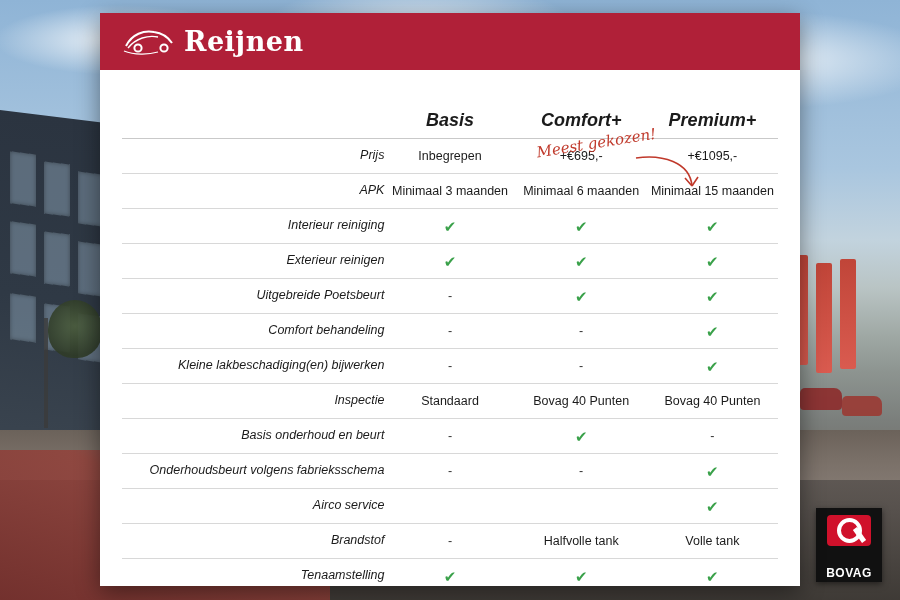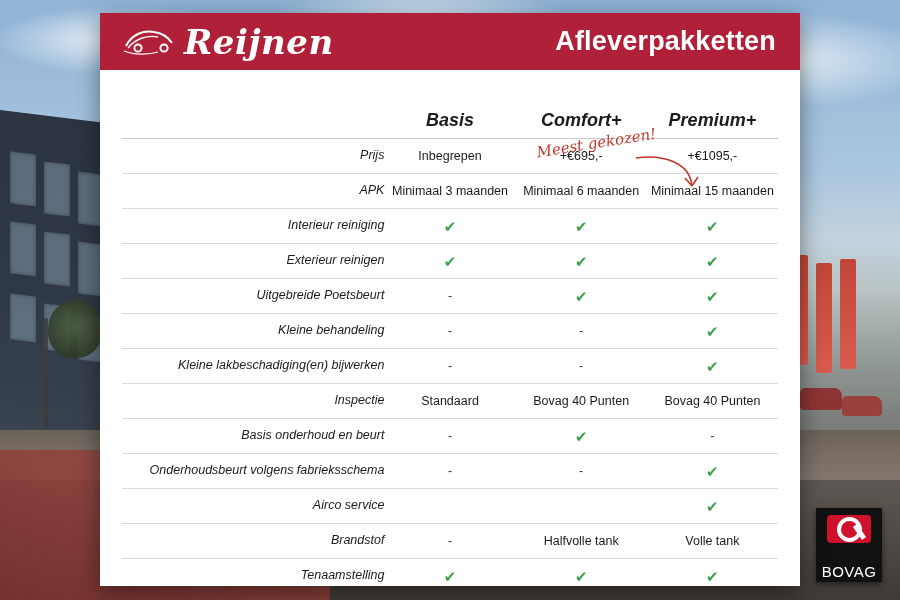--- a/index.html
+++ b/index.html
@@ -128,22 +128,22 @@
   .bovag .mark::after {
     content: "";
     position: absolute;
     width: 5px; height: 16px;
     background: #fff;
     right: 9px; bottom: 3px;
     transform: rotate(-35deg);
   }
   .bovag .word {
     color: #fff;
-    font-size: 15px;
-    font-weight: normal;
+    font-size: 12px;
+    font-weight: bold;
     letter-spacing: .5px;
     margin-top: 20px;
   }
 
   
   .card {
     position: absolute;
     left: 100px;
     top: 13px;
     width: 700px;
@@ -163,22 +163,21 @@
     box-sizing: border-box;
   }
   .brand {
     display: flex;
     align-items: center;
     gap: 6px;
   }
   .brand .logo-text {
     color: #ffffff;
     font-family: "DejaVu Serif", serif;
-    font-size: 34px;
-    font-style: italic;
+    font-size: 27px;
     font-weight: bold;
     letter-spacing: .5px;
     line-height: 1;
   }
   .header-title {
     color: #ffffff;
     font-size: 27px;
     font-weight: bold;
     letter-spacing: .2px;
   }
@@ -312,21 +311,20 @@
           <svg width="56" height="32" viewBox="0 0 56 32" aria-hidden="true">
             <path d="M4 22 C10 10, 22 6, 32 8 C40 9, 46 13, 50 19" fill="none" stroke="#ffffff" stroke-width="2"></path>
             <path d="M6 24 C14 14, 26 11, 36 13" fill="none" stroke="#ffffff" stroke-width="1.4"></path>
             <circle cx="16" cy="24" r="3.6" fill="none" stroke="#ffffff" stroke-width="2"></circle>
             <circle cx="42" cy="24" r="3.6" fill="none" stroke="#ffffff" stroke-width="2"></circle>
             <path d="M2 27 C12 31, 26 31, 36 28" fill="none" stroke="#ffffff" stroke-width="1.2"></path>
           </svg>
         </span>
         <span class="logo-text">Reijnen</span>
       </div>
-      <div class="header-title">Afleverpakketten</div>
     </div>
 
     <div class="table-wrap">
 
       <div class="note">
         <span class="note-text">Meest gekozen!</span>
         <span class="note-arrow">
           <svg width="70" height="44" viewBox="0 0 70 44" aria-hidden="true">
             <path d="M4 6 C30 2, 58 10, 60 34" fill="none" stroke="#c0392b" stroke-width="1.6"></path>
             <path d="M60 34 L53 26 M60 34 L66 25" fill="none" stroke="#c0392b" stroke-width="1.6"></path>
@@ -380,21 +378,21 @@
           </tr>
 
           <tr>
             <td class="feature">Uitgebreide Poetsbeurt</td>
             <td class="dash">-</td>
             <td class="check">✔</td>
             <td class="check">✔</td>
           </tr>
 
           <tr>
-            <td class="feature">Kleine behandeling</td>
+            <td class="feature">Comfort behandeling</td>
             <td class="dash">-</td>
             <td class="dash">-</td>
             <td class="check">✔</td>
           </tr>
 
           <tr>
             <td class="feature">Kleine lakbeschadiging(en) bijwerken</td>
             <td class="dash">-</td>
             <td class="dash">-</td>
             <td class="check">✔</td>

